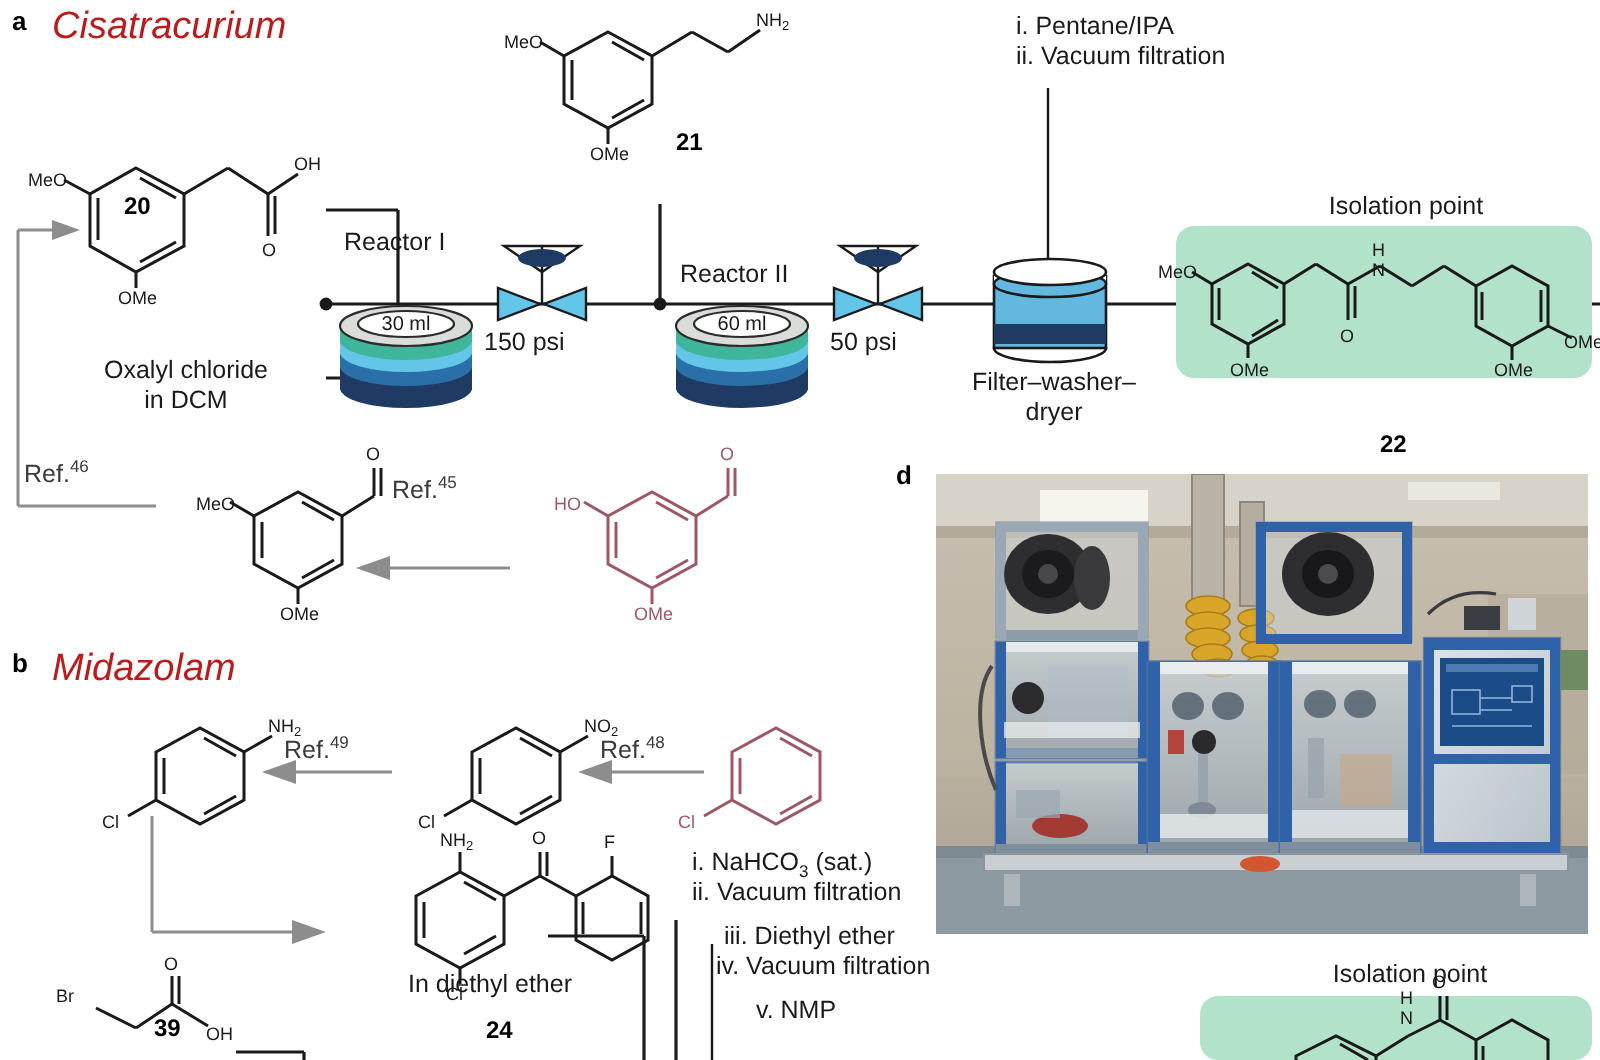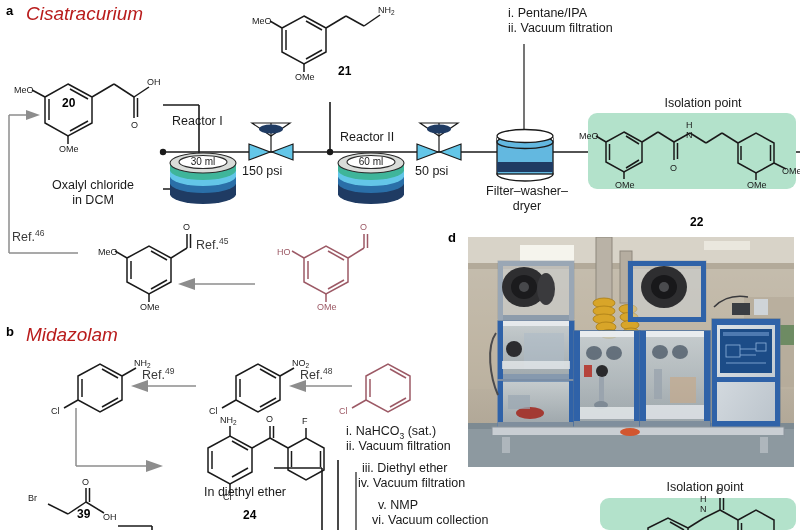--- a/index.html
+++ b/index.html
@@ -381,21 +381,20 @@
     <text class="atom" x="45" y="74">Cl</text>
   </svg>
   <div class="abs cmpd-num" style="left:243px; top:468px;">24</div>
   <div class="abs lbl" style="left:204px; top:485px;">In diethyl ether</div>
 
   <div class="abs lbl" style="left:346px; top:424px;"><span>i. NaHCO</span><sub style="font-size:8.5px">3</sub><span> (sat.)</span></div>
   <div class="abs lbl" style="left:346px; top:439px;">ii. Vacuum filtration</div>
   <div class="abs lbl" style="left:362px; top:461px;">iii. Diethyl ether</div>
   <div class="abs lbl" style="left:358px; top:476px;">iv. Vacuum filtration</div>
   <div class="abs lbl" style="left:378px; top:498px;">v. NMP</div>
-  <div class="abs lbl" style="left:372px; top:513px;">vi. Vacuum collection</div>
 
   <div class="abs panel-letter" style="left:448px; top:230px;">d</div>
 
   <div class="abs photo-frame" style="left:468px; top:237px; width:326px; height:230px;">
     <svg width="326" height="230" viewBox="0 0 326 230">
       <defs>
         <linearGradient id="wallg" x1="0" y1="0" x2="0" y2="1">
           <stop offset="0%" stop-color="#cfcabf"></stop>
           <stop offset="45%" stop-color="#c2b9a8"></stop>
           <stop offset="100%" stop-color="#a99f8f"></stop>

